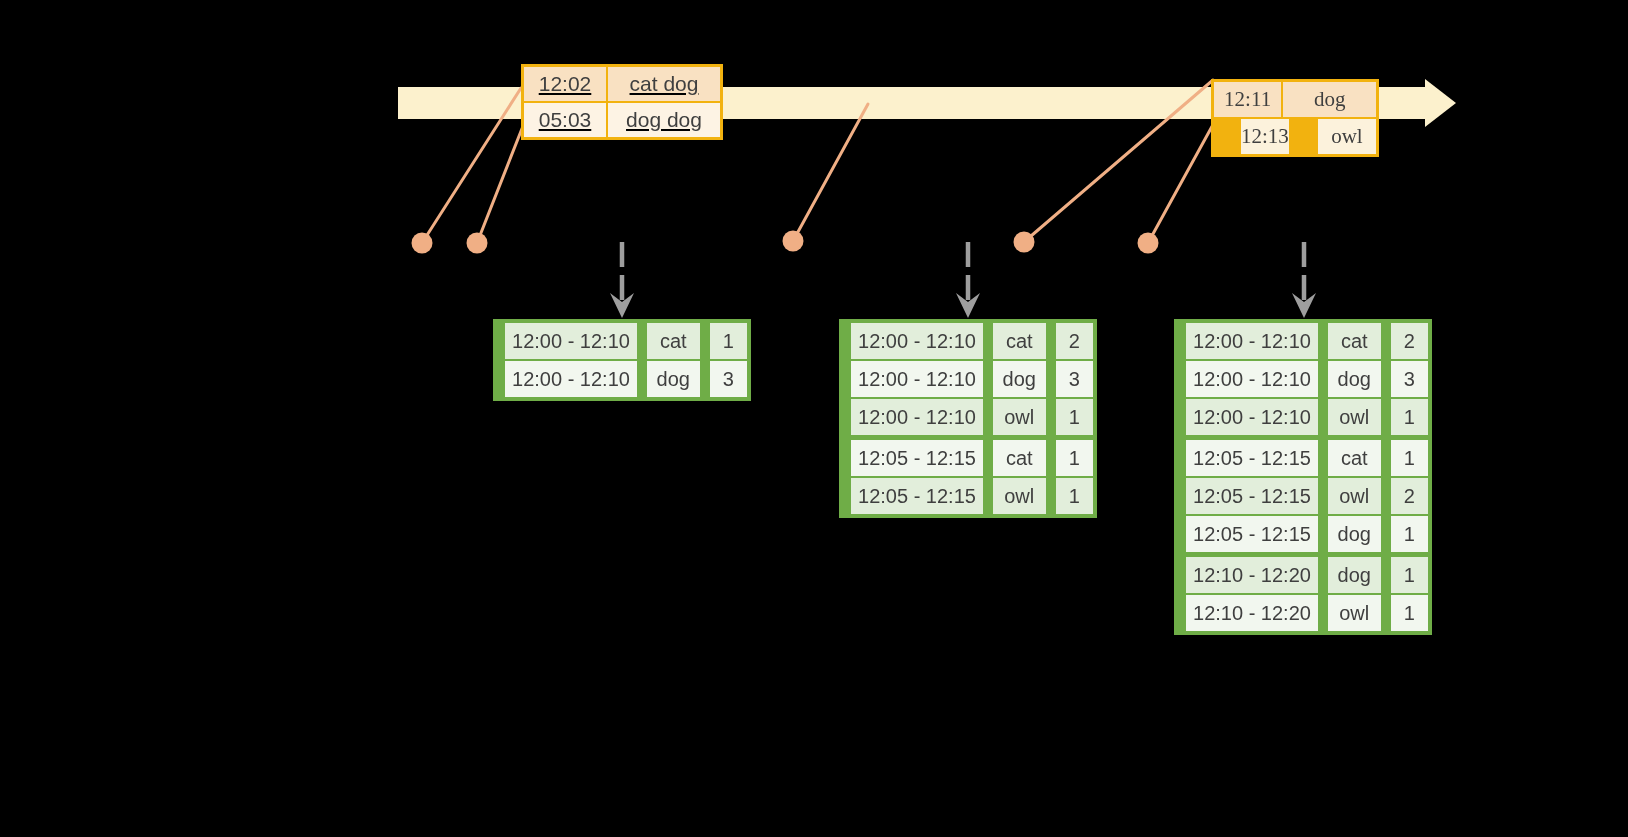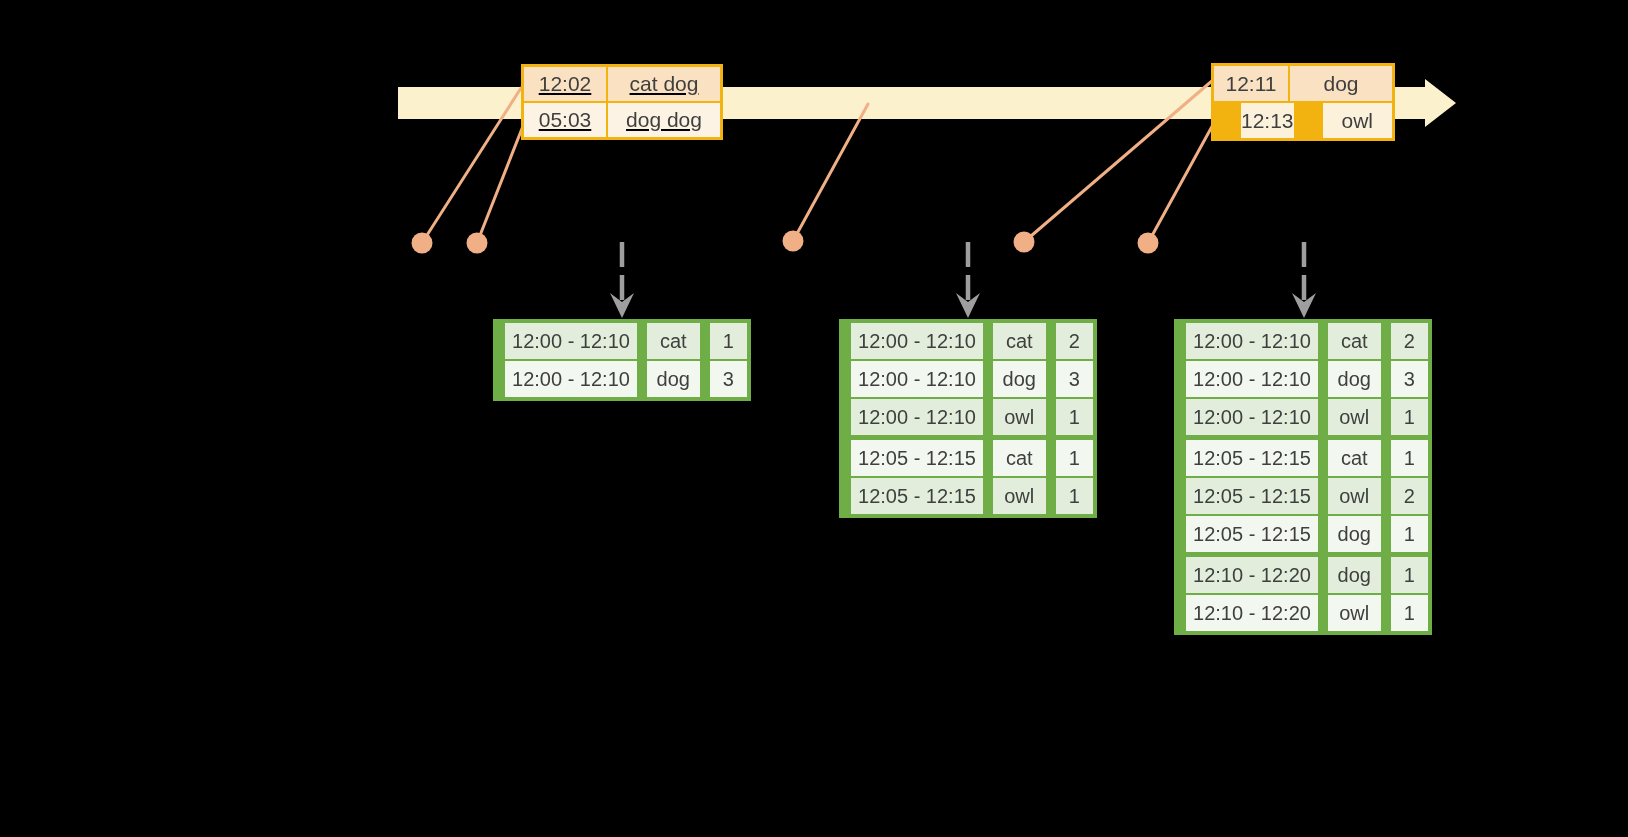--- a/index.html
+++ b/index.html
@@ -102,21 +102,21 @@
       <div class="ecell time peach-dark">12:02</div>
       <div class="ecell words peach-dark">cat dog</div>
     </div>
     <div class="erow">
       <div class="ecell time peach-light">05:03</div>
       <div class="ecell words peach-light">dog dog</div>
     </div>
   </div>
 
 
-  <div class="etable et3" style="left:1211px;top:63px;width:184px;">
+  <div class="etable et3" style="left:1211px;top:79px;width:168px;font-family:Liberation Serif, serif;">
     <div class="erow">
       <div class="ecell time peach-dark">12:11</div>
       <div class="ecell words peach-dark">dog</div>
     </div>
     <div class="erow">
       <div class="ecell time cream">12:13</div>
       <div class="ecell words cream">owl</div>
     </div>
   </div>
 

